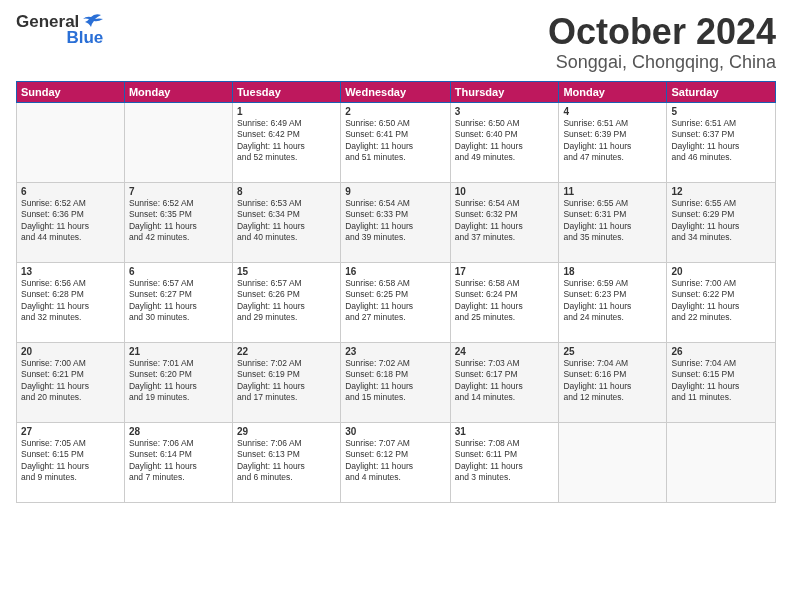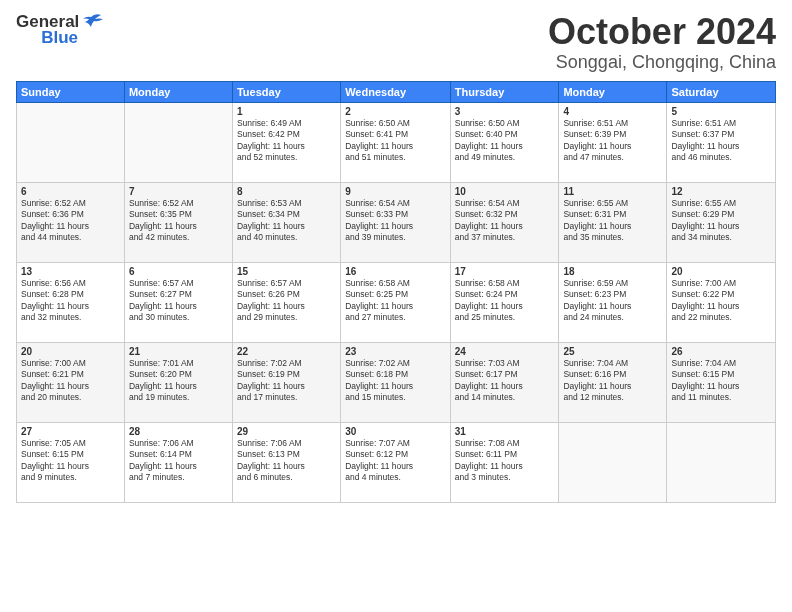--- a/index.html
+++ b/index.html
@@ -18,42 +18,42 @@
     }
     .header {
       display: flex;
       justify-content: space-between;
       align-items: flex-start;
       margin-bottom: 8px;
     }
     .logo {
       display: flex;
       flex-direction: column;
-      align-items: center;
+      align-items: flex-end;
     }
     .title-section {
       text-align: right;
     }
     .month-title {
       font-size: 36px;
       font-weight: bold;
       color: #333;
       line-height: 1.1;
     }
     .location {
       font-size: 18px;
       color: #555;
     }
     .calendar {
       width: 100%;
       border-collapse: collapse;
       border: 1px solid #ccc;
     }
     .calendar th {
-      background: #3b82f6;
+      background: #be185d;
       color: #fff;
       font-size: 11px;
       font-weight: bold;
       padding: 4px 4px;
       text-align: left;
       border: 1px solid #1a5fb4;
     }
     .calendar td {
       vertical-align: top;
       border: 1px solid #ccc;

